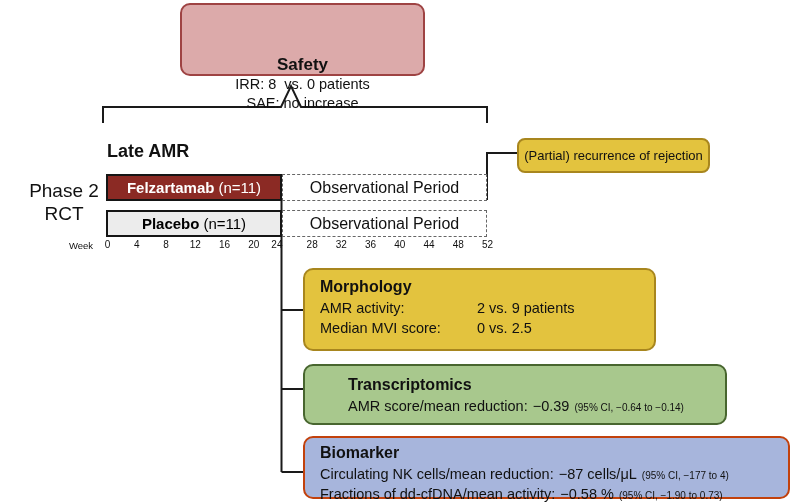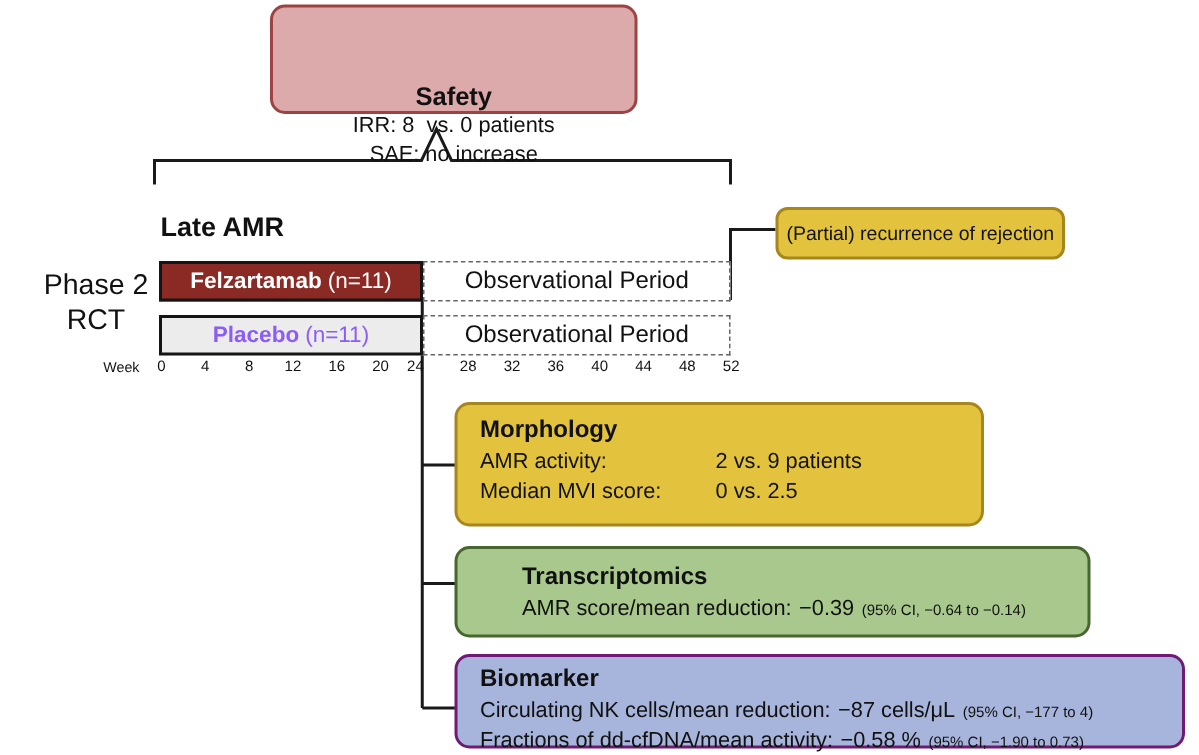--- a/index.html
+++ b/index.html
@@ -28,21 +28,21 @@
     left:107px; top:141px; font-size:18px; font-weight:bold; z-index:2; position:absolute;
   }
 
   
   .bar { height:27px; display:flex; align-items:center; justify-content:center;
          font-size:15px; }
   .bar b { font-weight:bold; margin-right:4px; }
   .felz { left:106px; top:174px; width:176px; background:#8b2a24;
           border:2px solid #151515; color:#fff; }
   .plac { left:106px; top:210px; width:176px; background:#ececec;
-          border:2px solid #151515; color:#8b5cf6; }
+          border:2px solid #151515; color:#000000; }
   .obs  { left:282px; width:205px; height:27px; background:#fff;
           border:1.5px dashed #666; display:flex; align-items:center;
           justify-content:center; font-size:16px; color:#111; }
   .obs1 { top:174px; }
   .obs2 { top:210px; }
 
   
   .week-word { position:absolute; left:58px; top:240px; width:35px;
                text-align:right; font-size:9.5px; z-index:2; }
   .weeks { position:absolute; left:93px; top:239px; width:409px; display:flex; z-index:2; }
@@ -63,21 +63,21 @@
   .row .lbl { flex:0 0 auto; }
   .row.grid .lbl { flex:0 0 152px; }
   .row .val { margin-left:5px; }
   .row .ci  { font-size:10px; margin-left:5px; white-space:nowrap; }
 
   .morph  { left:303px; top:268px; width:353px; height:83px;
             background:#e3c33e; border:2px solid #a8861e; }
   .transc { left:303px; top:364px; width:424px; height:61px;
             background:#a8c88d; border:2px solid #48662f; padding-top:9px;padding-left:43px; }
   .biom   { left:303px; top:436px; width:487px; height:63px;
-            background:#a7b5dc; border:2px solid #701a75; padding-top:5px; }
+            background:#a7b5dc; border:2px solid #c2410c; padding-top:5px; }
   .biom .row { line-height:18px; }
 </style>
 </head>
 <body>
 
 <div id="figure">
 
   <svg id="lines" width="799" height="503" viewBox="0 0 799 503">
     <path d="M103,123 L103,107 L281,107 L291,86 L301,107 L487,107 L487,123" fill="none" stroke="#1a1a1a" stroke-width="2"></path>
     <path d="M487,200 L487,153 L517,153" fill="none" stroke="#1a1a1a" stroke-width="2"></path>

